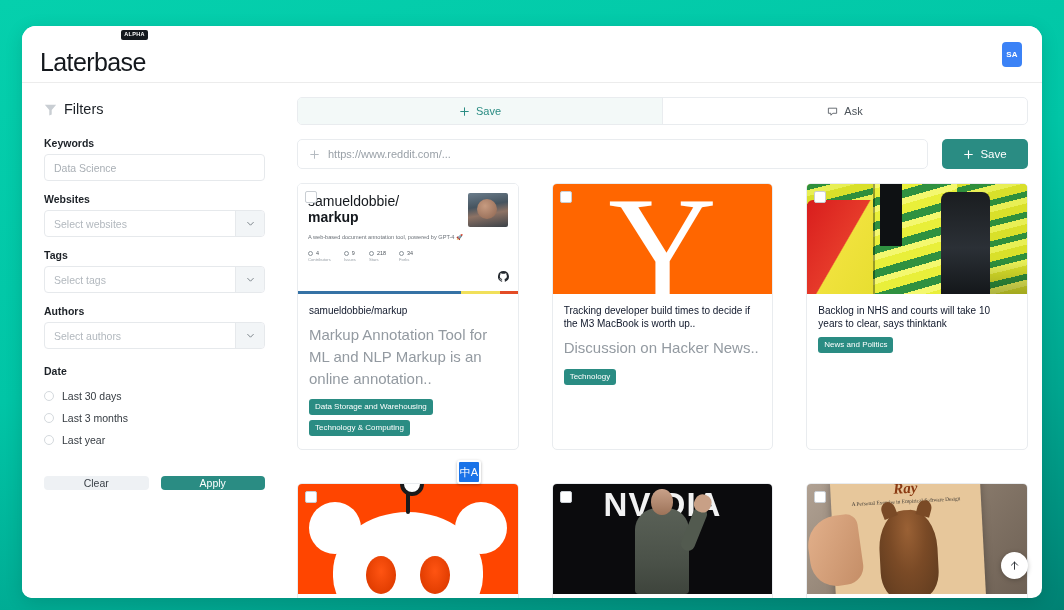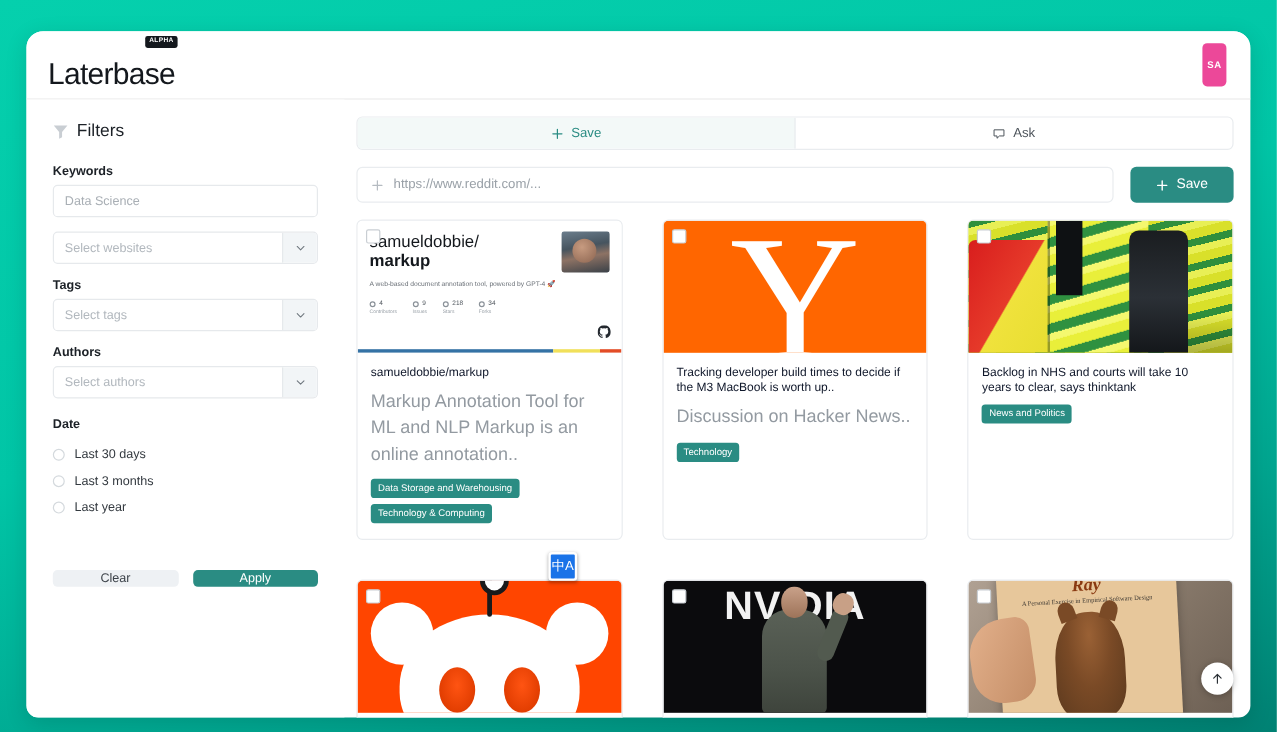--- a/index.html
+++ b/index.html
@@ -57,23 +57,23 @@
     background: #14181d;
     color: #fff;
     font-size: 5.5px;
     font-weight: bold;
     letter-spacing: 0.3px;
     padding: 2px 3px;
     border-radius: 2px;
     line-height: 1;
   }
   .avatar {
-    width: 20px; height: 36px;
+    width: 20px; height: 25px;
     border-radius: 4px;
-    background: #ec4899;
+    background: #3b82f6;
     color: #ffffff;
     font-size: 8px;
     font-weight: bold;
     display: flex; align-items: center; justify-content: center;
     letter-spacing: 0.3px;
   }
 
   
   .app-body { flex: 1; display: flex; min-height: 0; }
 
@@ -159,21 +159,21 @@
     margin-top: 25px;
   }
   .btn {
     flex: 1;
     height: 14px;
     border-radius: 4px;
     border: none;
     font-size: 10.5px;
     font-family: "Liberation Sans", sans-serif;
     cursor: pointer;
-    display: flex; align-items: center; justify-content: center; margin-top: 16px;
+    display: flex; align-items: center; justify-content: center;
   }
   .btn-clear { background: #eef1f4; color: #3c4249; }
   .btn-apply { background: #2a8c83; color: #ffffff; }
 
   
   .main {
     flex: 1;
     padding: 14px 14px 0 10px;
     min-width: 0;
     position: relative;
@@ -499,20 +499,21 @@
         </svg>
         <span class="filters-title">Filters</span>
       </div>
 
       <div class="field-group">
         <span class="field-label">Keywords</span>
         <input class="text-input" type="text" placeholder="Data Science" style="">
       </div>
 
       <div class="field-group">
+        <span class="field-label">Websites</span>
         <div class="select-wrap">
           <span class="select-value">Select websites</span>
           <span class="select-caret">
             <svg class="caret-svg" viewBox="0 0 16 16">
                 <path d="M3 6l5 5 5-5" stroke="#70787f" stroke-width="1.6" fill="none" stroke-linecap="round" stroke-linejoin="round"></path>
               </svg>
           </span>
         </div>
       </div>
 

